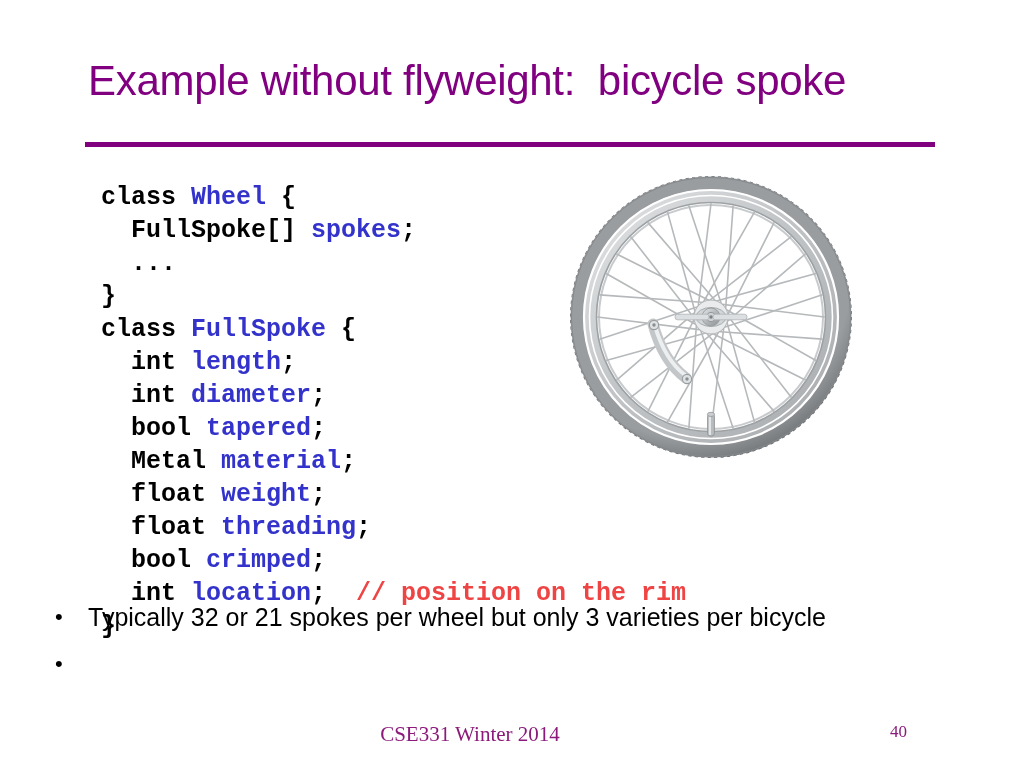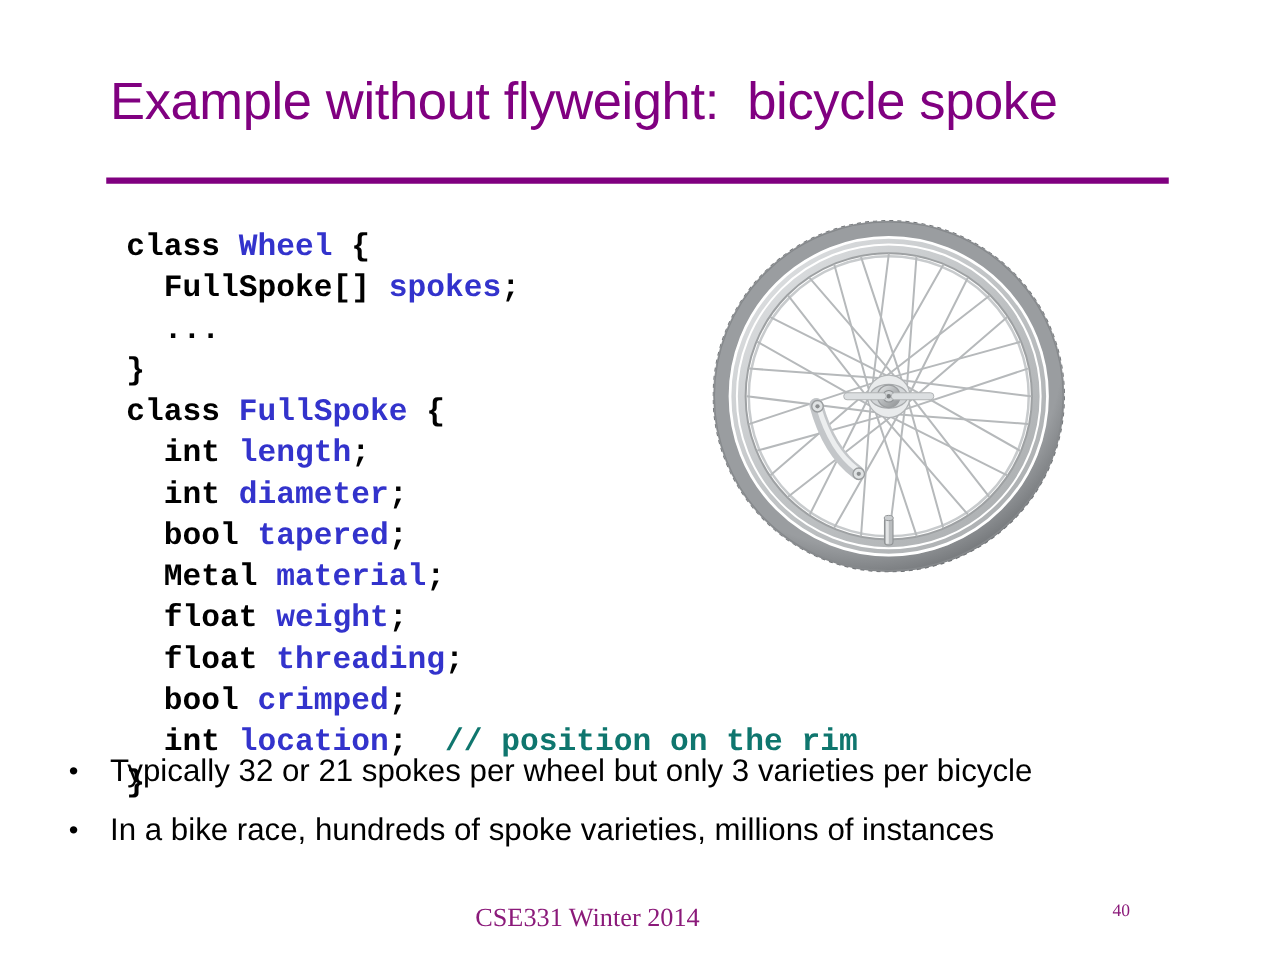--- a/index.html
+++ b/index.html
@@ -48,21 +48,21 @@
     font-size: 25px;
     line-height: 33px;
     font-weight: bold;
     color: #000000;
     white-space: pre;
   }
   #code-block .ln { display: block; height: 33px; white-space: pre; }
   .tok-kw   { color: #000000; }
   .tok-id   { color: #3333cc; }
   .tok-punc { color: #000000; }
-  .tok-cmt  { color: #0f766e; }
+  .tok-cmt  { color: #ef4444; }
 
   
   #wheel-figure {
     position: absolute;
     left: 570px;
     top: 176px;
     width: 282px;
     height: 282px;
   }
   #wheel-figure svg { display: block; width: 282px; height: 282px; }
@@ -105,21 +105,21 @@
     color: #8b1a7a;
     white-space: pre;
   }
   #footer-pagenum {
     position: absolute;
     left: 890px;
     top: 722px;
     width: 70px;
     text-align: left;
     font-family: "Liberation Serif", serif;
-    font-size: 14px;
+    font-size: 17px;
     color: #8b1a7a;
     white-space: pre;
   }
 </style>
 </head>
 <body>
 
 <div id="slide-title">Example without flyweight:  bicycle spoke</div>
 
 <div id="title-rule"></div>
@@ -228,17 +228,17 @@
     <g>
       <rect x="137.6" y="238" width="6.8" height="22" rx="2.6" fill="#b9bcbe" stroke="#8f9294" stroke-width="0.9"></rect>
       <rect x="138.8" y="239" width="2.2" height="20" fill="#e3e5e6"></rect>
       <ellipse cx="141" cy="238.4" rx="3.6" ry="2.1" fill="#cbced0" stroke="#939698" stroke-width="0.8"></ellipse>
     </g>
   </svg>
 </div>
 
 <div id="bullet-list">
     <div class="bullet-row"><span class="bullet-mark">•</span><span>Typically 32 or 21 spokes per wheel but only 3 varieties per bicycle</span></div>
-    <div class="bullet-row"><span class="bullet-mark">•</span><span>In a bike race, hundreds of spoke varieties, millions of instances</span></div>
+    <div class="bullet-row"><span class="bullet-mark">•</span></div>
   </div>
 
 <div id="footer-course">CSE331 Winter 2014</div>
 <div id="footer-pagenum">40</div>
 
 </body></html>

